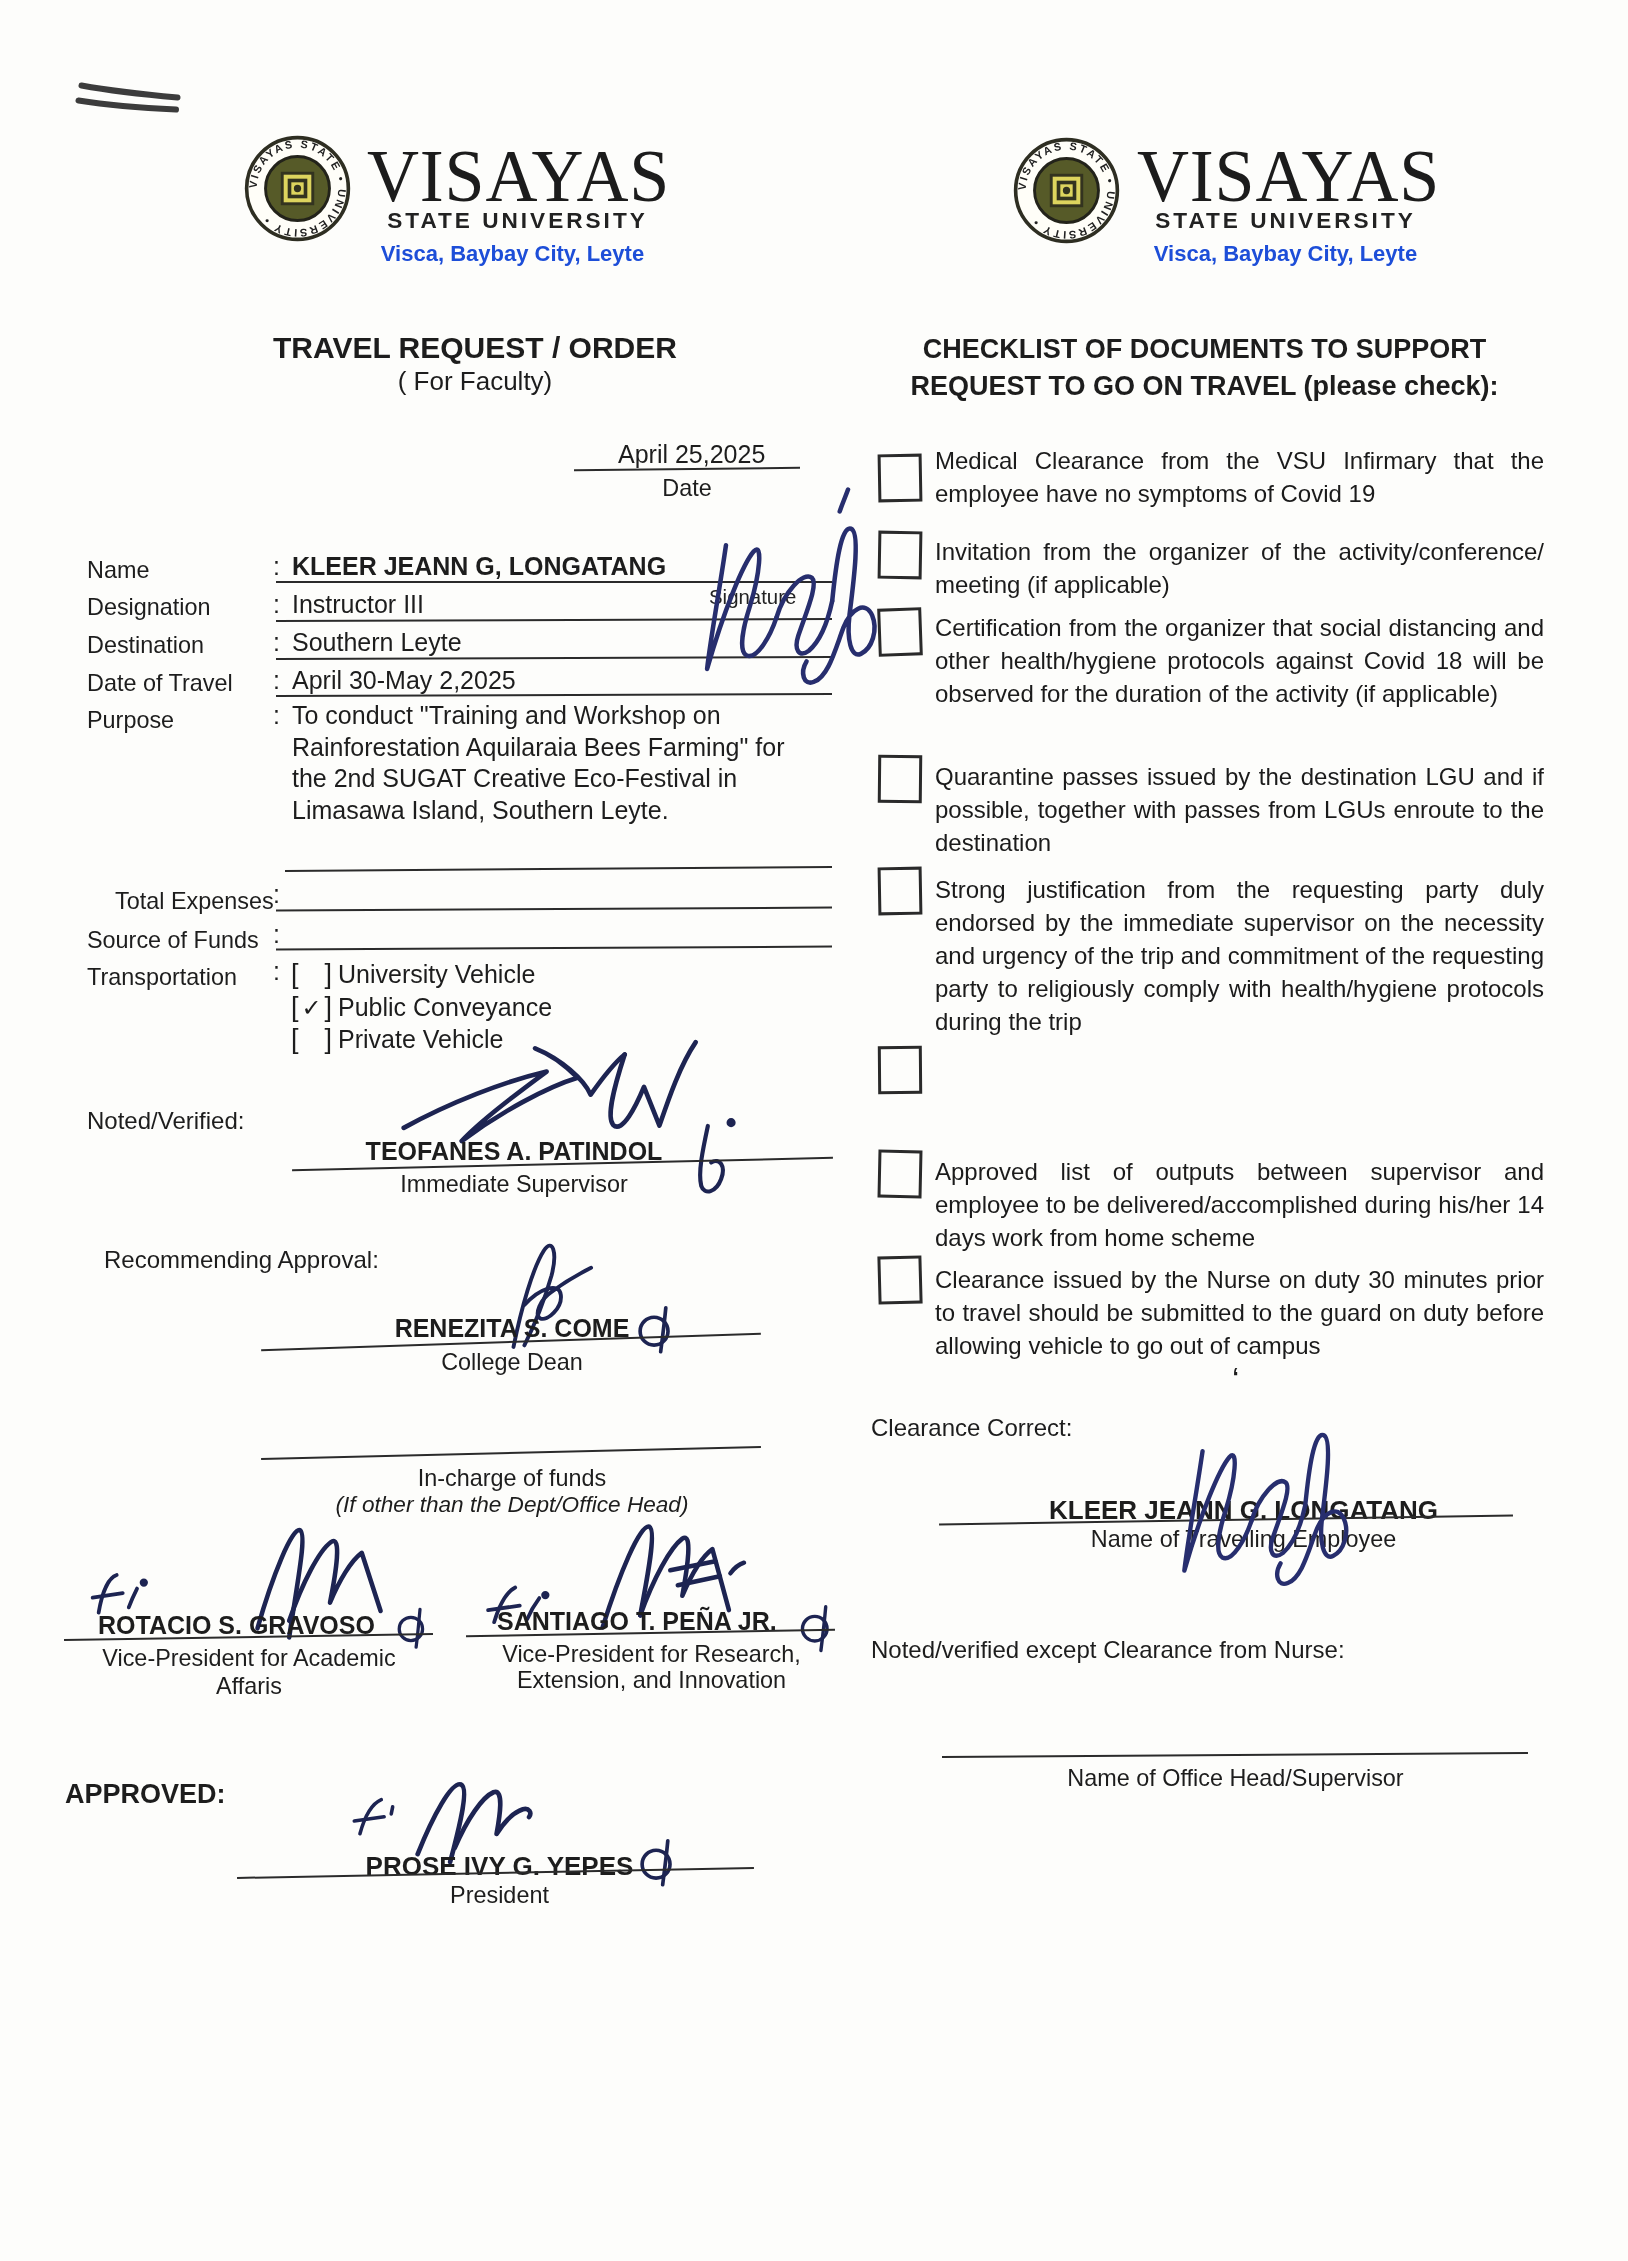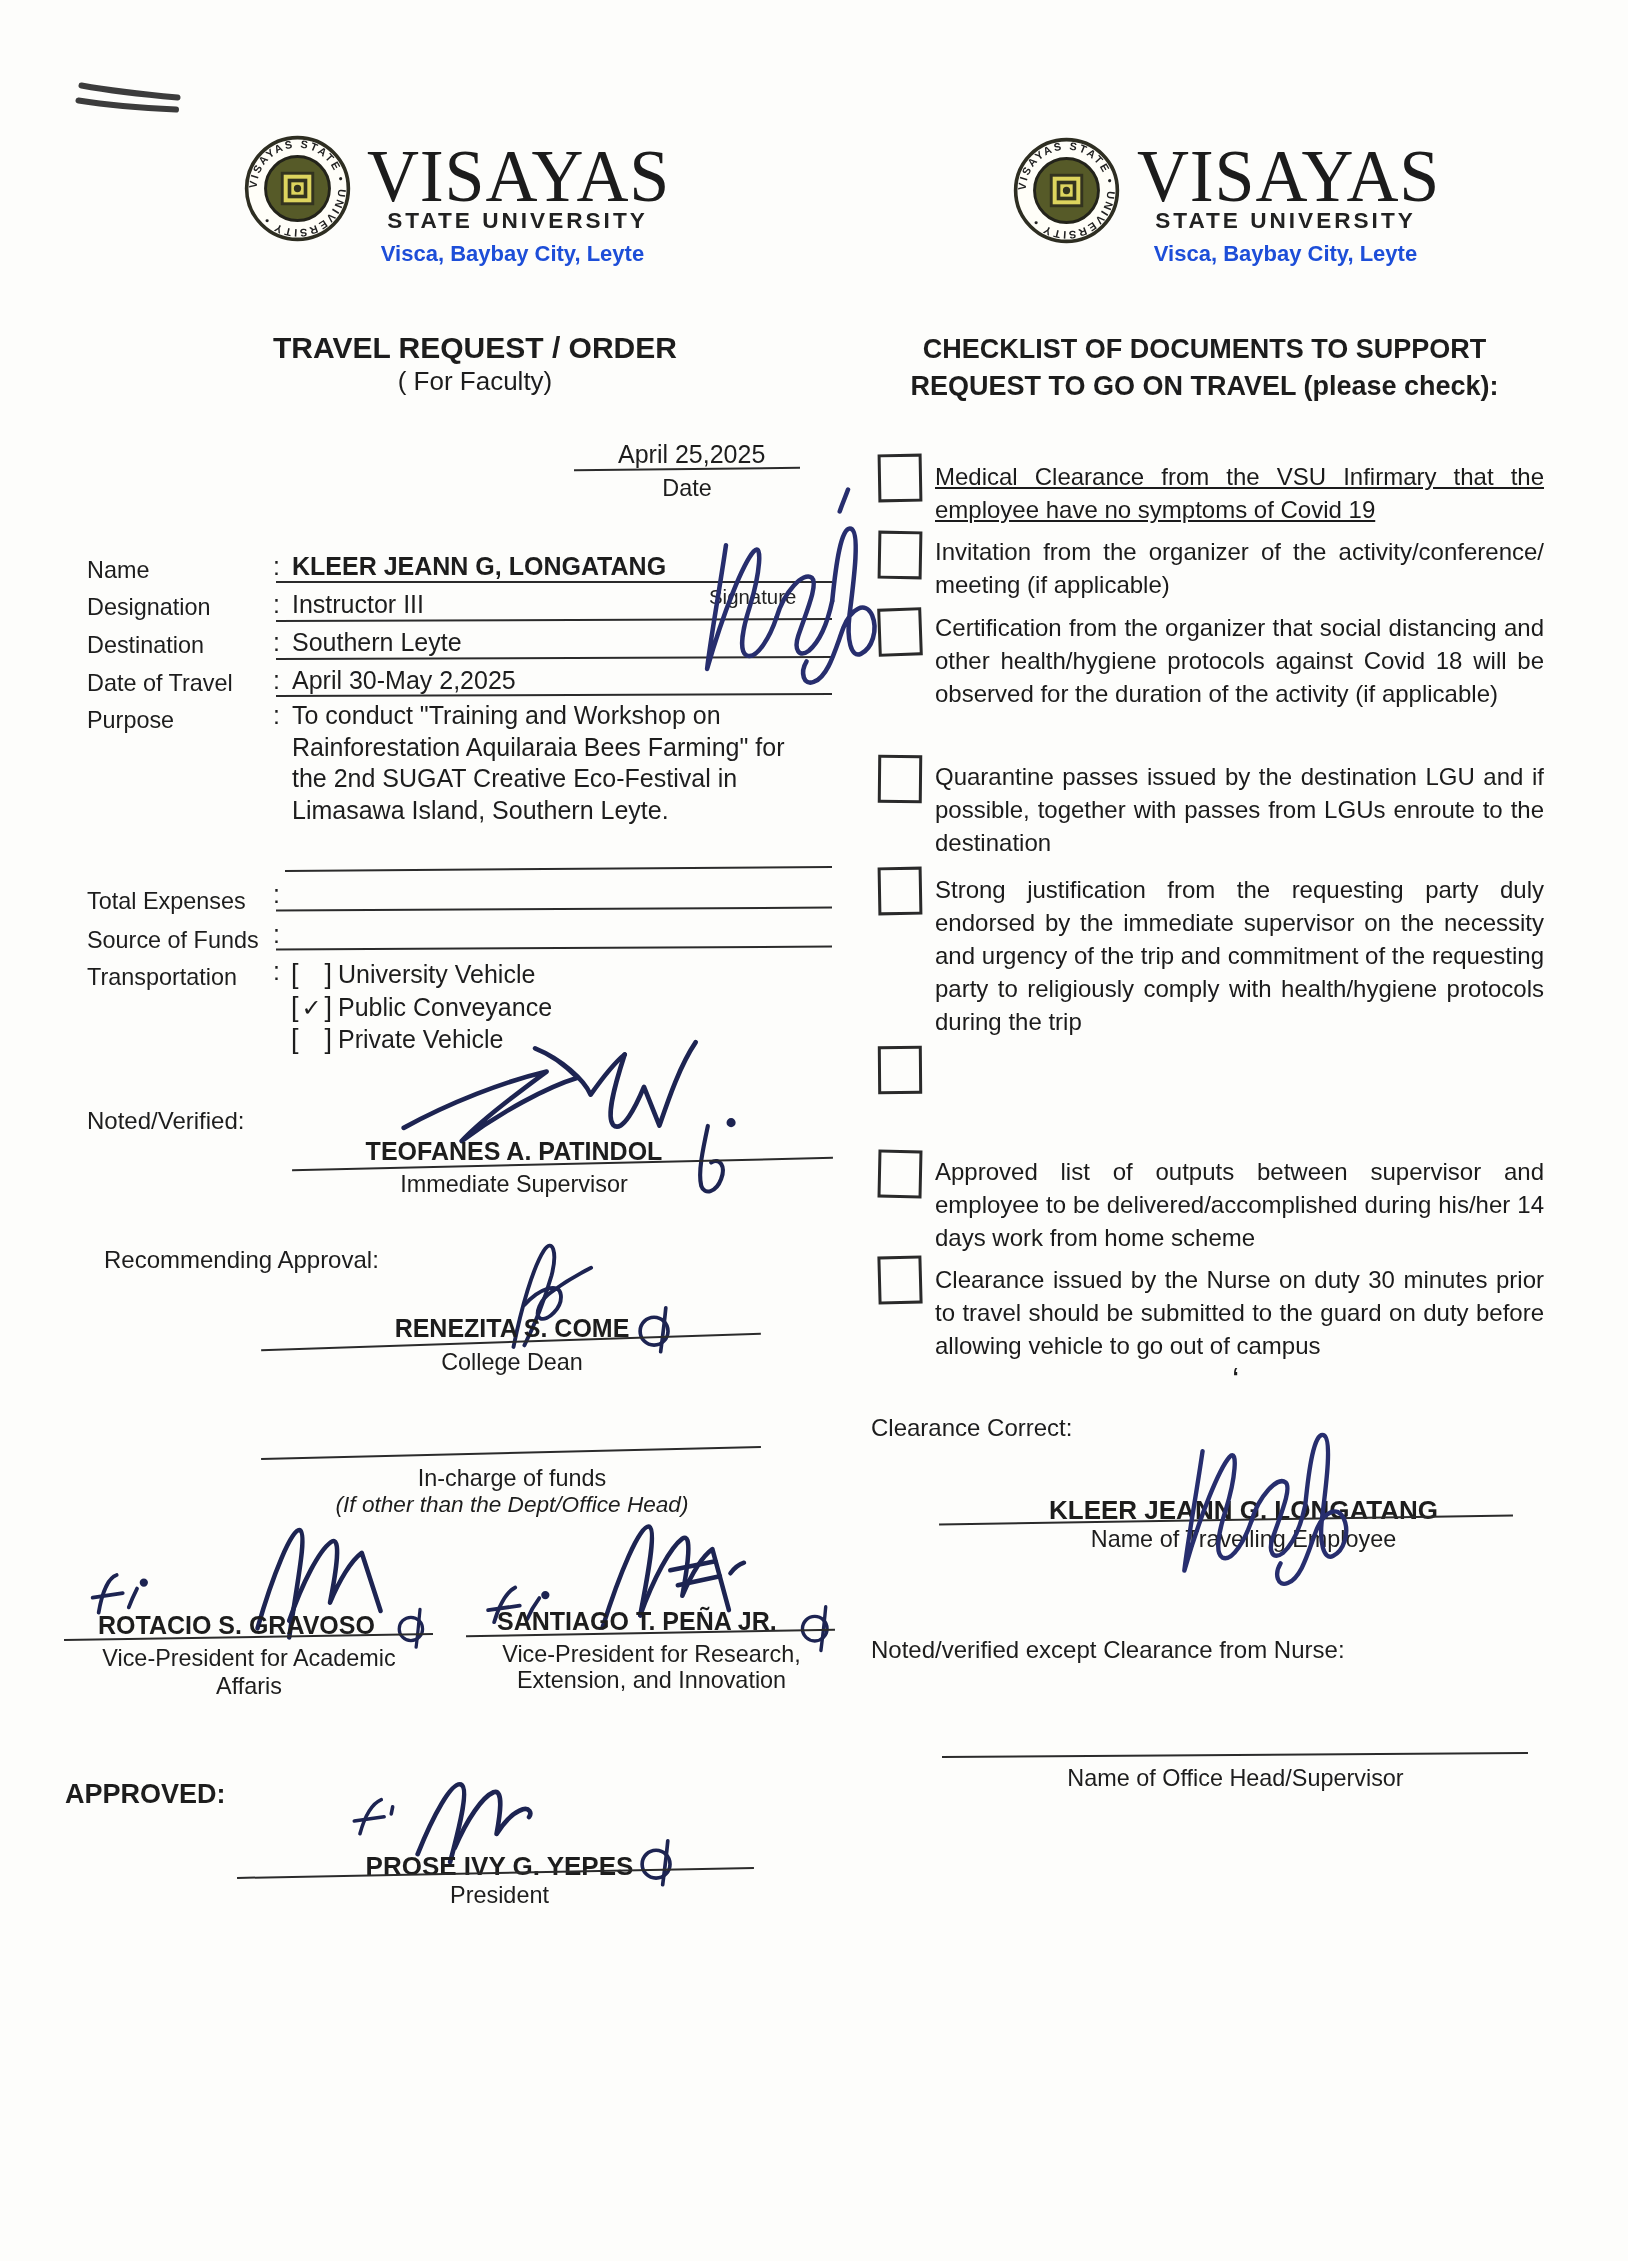--- a/index.html
+++ b/index.html
@@ -100,21 +100,21 @@
 
   <div class="abs t31 label-col" style="top:706px;">Purpose</div>
   <div class="colon" style="top:701px;">:</div>
   <div class="val" style="top:701px;">To conduct "Training and Workshop on</div>
   <div class="val" style="top:733px;">Rainforestation Aquilaraia Bees Farming" for</div>
   <div class="val" style="top:764px;">the 2nd SUGAT Creative Eco-Festival in</div>
   <div class="val" style="top:796px;">Limasawa Island, Southern Leyte.</div>
 
   <div class="abs rule" style="left:285px;top:868px;width:547px;transform:rotate(-0.4deg);"></div>
 
-  <div class="abs t31 label-col" style="top:887px;">Total Expenses</div>
+  <div class="abs t31 label-col" style="top:887px;margin-left:28px;">Total Expenses</div>
   <div class="colon" style="top:880px;">:</div>
   <div class="abs rule fieldline" style="top:908px;transform:rotate(-0.3deg);"></div>
 
   <div class="abs t31 label-col" style="top:926px;">Source of Funds</div>
   <div class="colon" style="top:920px;">:</div>
   <div class="abs rule fieldline" style="top:947px;transform:rotate(-0.3deg);"></div>
 
   <div class="abs t31 label-col" style="top:963px;">Transportation</div>
   <div class="colon" style="top:957px;">:</div>
   <div class="abs optrow" style="top:959px;"><span class="bk">[</span><span class="tick"></span><span class="bk">]</span><span class="optlabel">University Vehicle</span></div>
@@ -248,21 +248,21 @@
     <text font-size="15" letter-spacing="3" fill="#222" font-family="Liberation Sans, sans-serif" font-weight="bold"><textPath href="#ringR">VISAYAS STATE • UNIVERSITY •</textPath></text>
   </svg>
   <div class="abs logotype" style="left:1137px;top:140px;">VISAYAS</div>
   <div class="abs stateuniv ctr" style="left:1131px;top:208px;width:309px;">STATE UNIVERSITY</div>
   <div class="abs addr ctr" style="left:1127px;top:241px;width:317px;">Visca, Baybay City, Leyte</div>
 
   <div class="abs t36 b ctr" style="left:867px;top:332px;width:675px;">CHECKLIST OF DOCUMENTS TO SUPPORT</div>
   <div class="abs t36 b ctr" style="left:867px;top:369px;width:675px;">REQUEST TO GO ON TRAVEL (please check):</div>
 
   <div class="abs chk-box" style="top:454px;transform:rotate(-1deg);"></div>
-  <div class="abs chk-text" style="top:460px;text-decoration:underline;">Medical Clearance from the VSU Infirmary that the employee have no symptoms of Covid 19</div>
+  <div class="abs chk-text" style="top:444px;">Medical Clearance from the VSU Infirmary that the employee have no symptoms of Covid 19</div>
 
   <div class="abs chk-box" style="top:531px;transform:rotate(1deg);"></div>
   <div class="abs chk-text" style="top:535px;">Invitation from the organizer of the activity/conference/ meeting (if applicable)</div>
 
   <div class="abs chk-box" style="top:608px;transform:rotate(-2deg);"></div>
   <div class="abs chk-text" style="top:611px;">Certification from the organizer that social distancing and other health/hygiene protocols against Covid 18 will be observed for the duration of the activity  (if applicable)</div>
 
   <div class="abs chk-box" style="top:755px;transform:rotate(0.6deg);"></div>
   <div class="abs chk-text" style="top:760px;">Quarantine passes issued by the destination LGU and if possible, together with passes from LGUs enroute to the destination</div>
 

